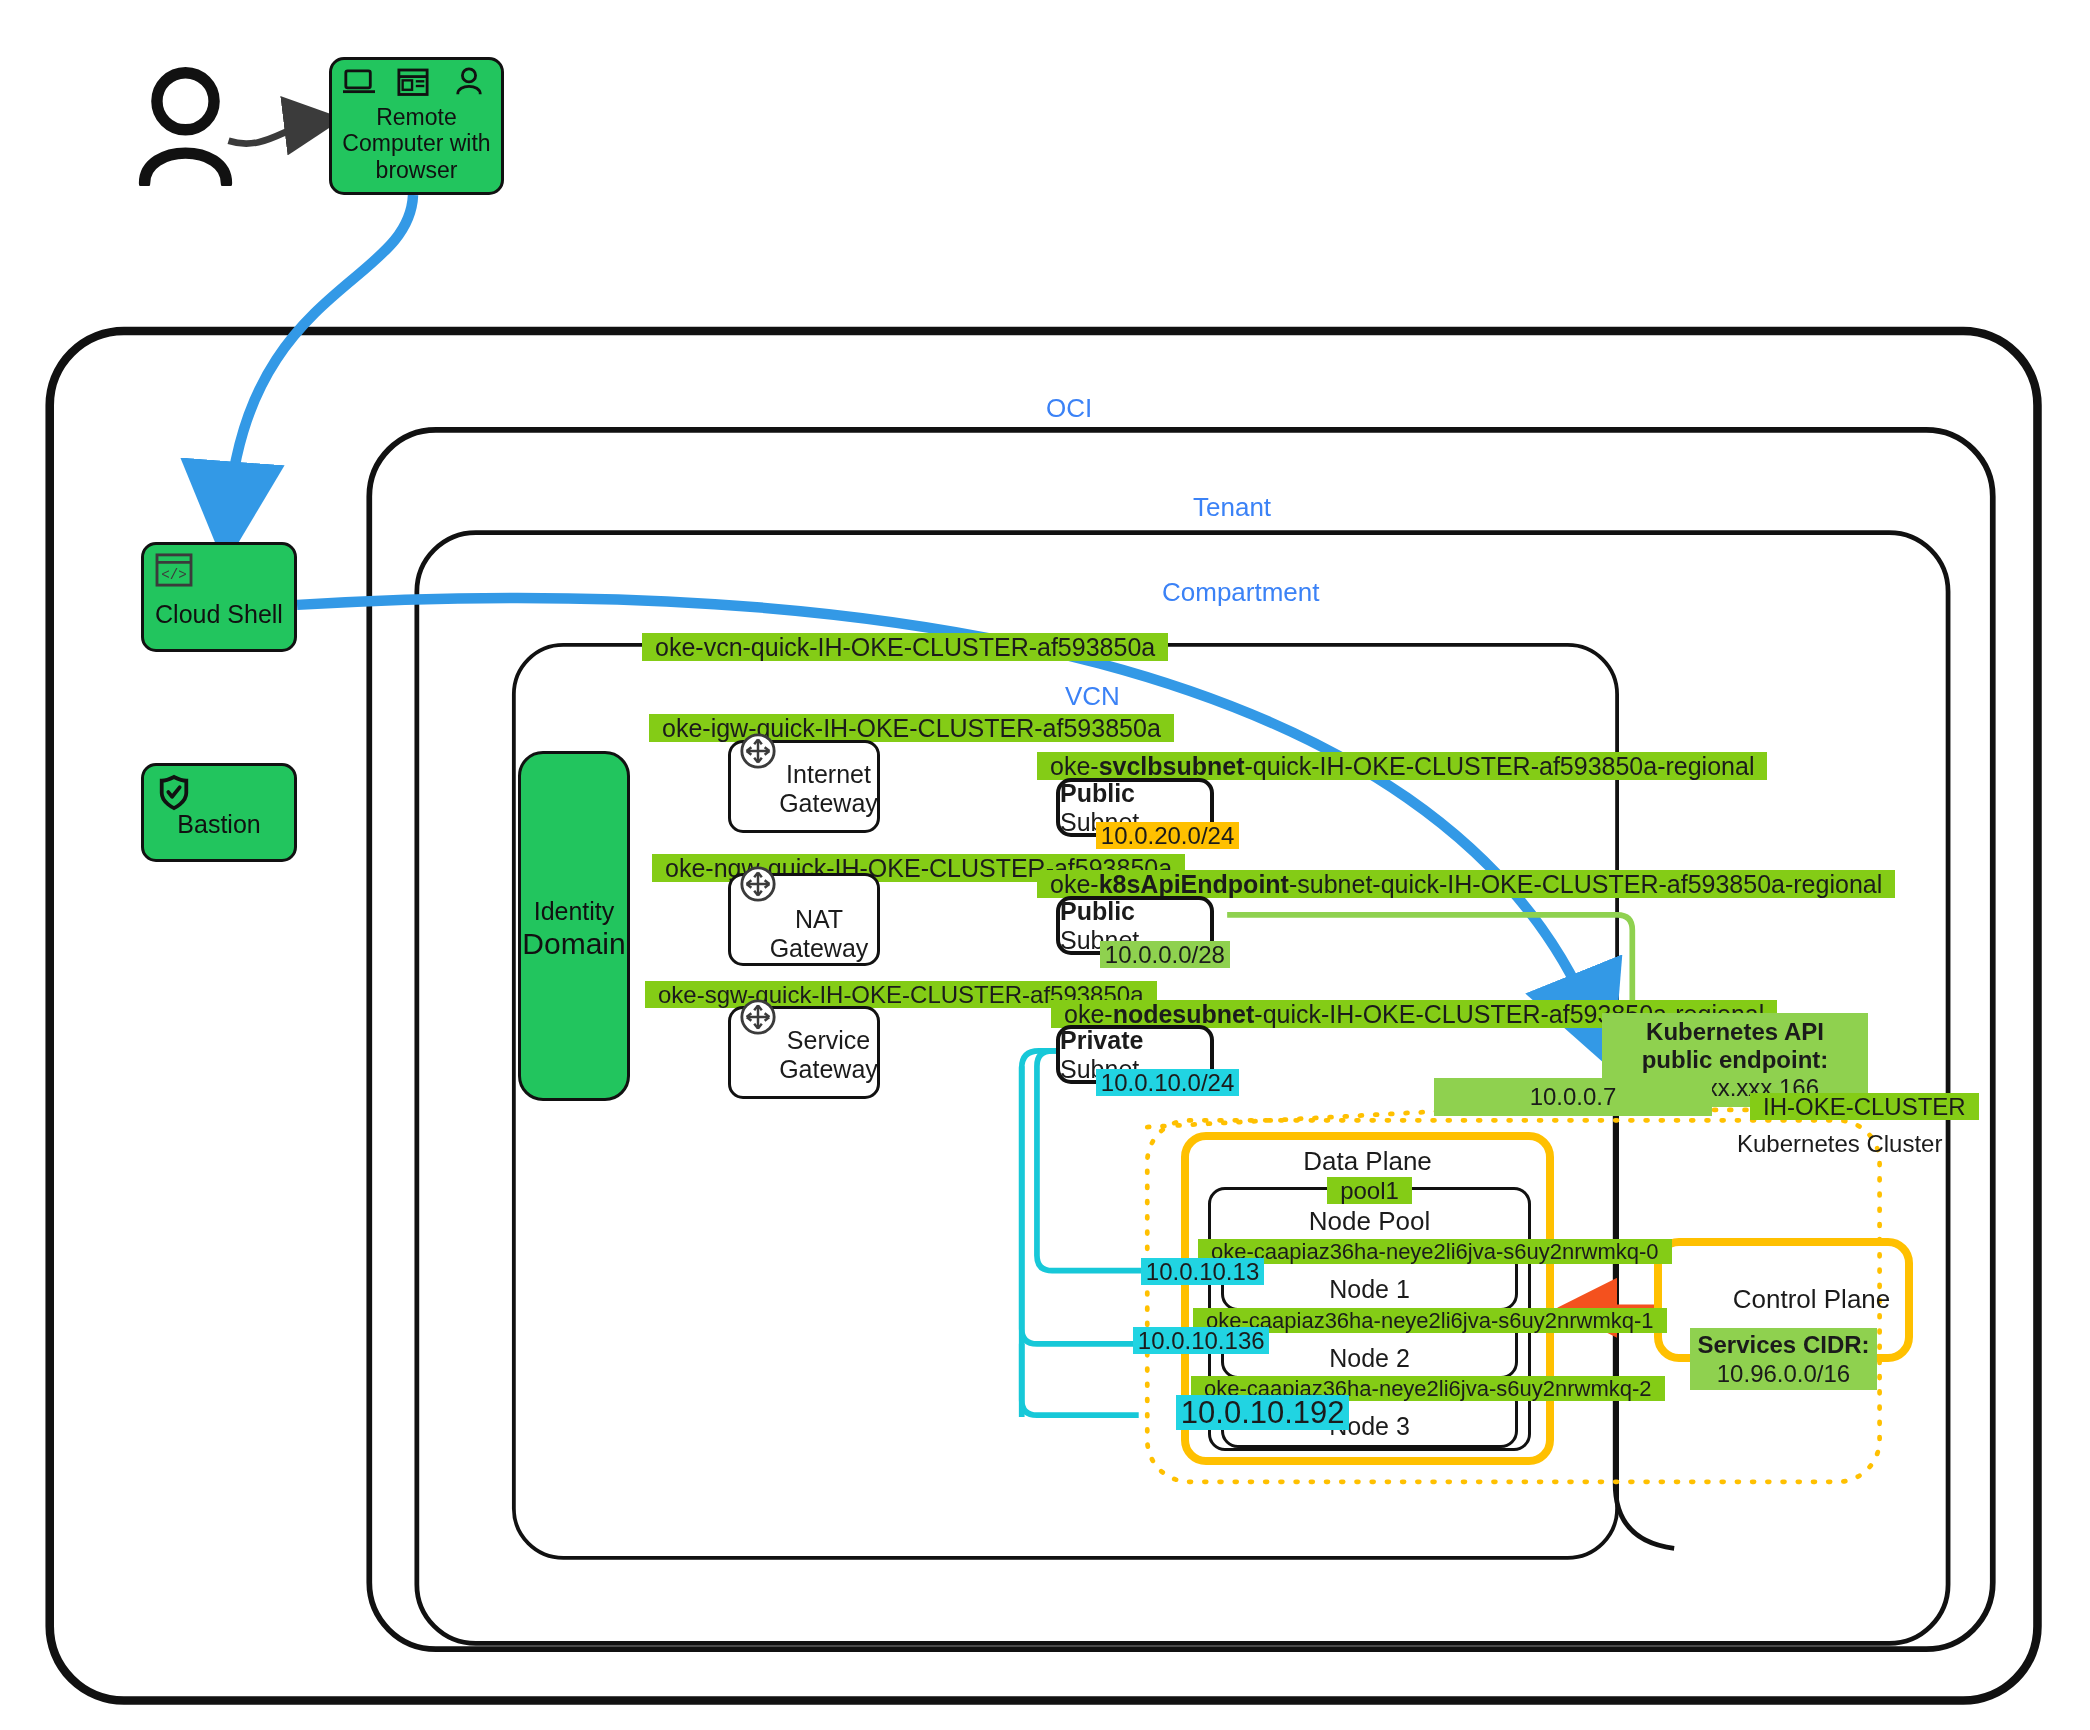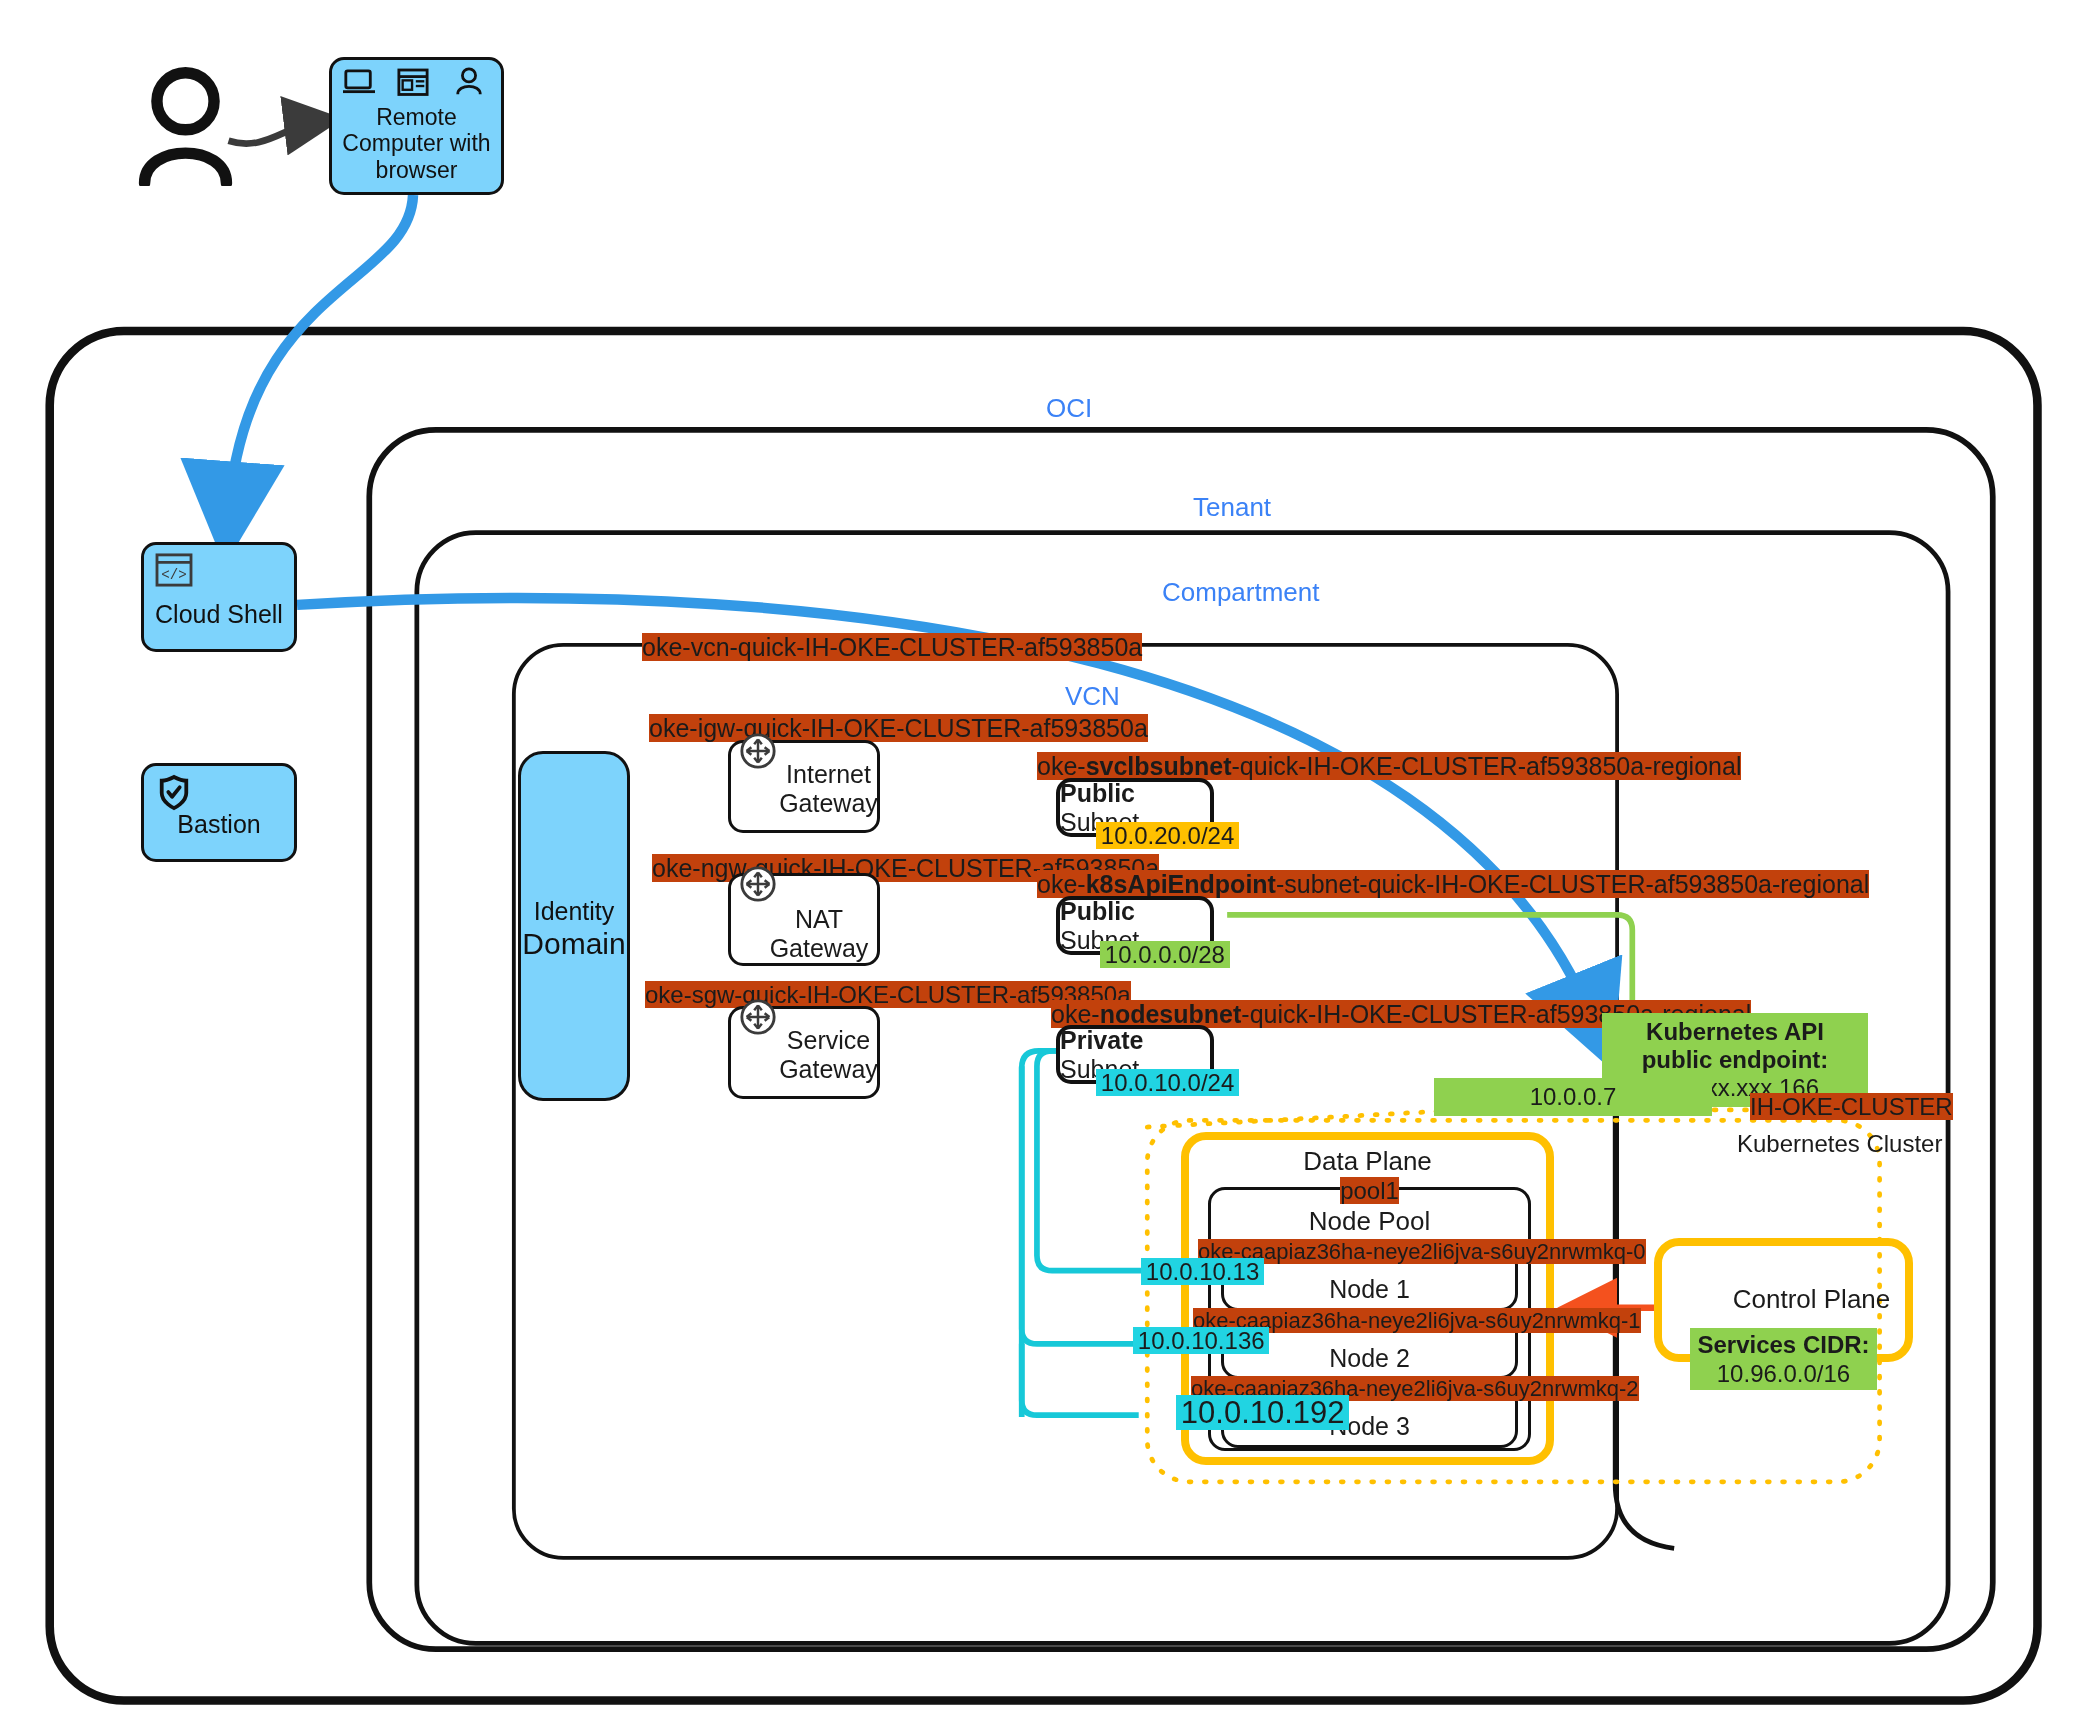--- a/index.html
+++ b/index.html
@@ -7,26 +7,26 @@
   #stage{position:relative;width:2091px;height:1730px;overflow:hidden;background:#fff;}
   #svg-layer{position:absolute;left:0;top:0;width:2091px;height:1730px;pointer-events:none;}
 
   .lbl{position:absolute;white-space:nowrap;line-height:1.22;}
   .ctr{text-align:center;}
 
   
   .container-title{font-size:26px;color:#3b82f6;margin-left:40px;}
 
   
-  .hl-yellow{background:#c2410c;padding:0 0;}
+  .hl-yellow{background:#84cc16;padding:0 13px;}
   .hl-green{background:#8fd14f;padding:1px 5.7px;}
   .hl-cyan{background:#21d4e2;padding:0 4.8px;}
   .hl-orange{background:#ffc000;padding:0 4.8px;}
 
-  .box{position:absolute;border:3.8px solid #111;border-radius:15px;background:#7dd3fc;box-sizing:border-box;}
+  .box{position:absolute;border:3.8px solid #111;border-radius:15px;background:#22c55e;box-sizing:border-box;}
   .box-lbl{position:absolute;left:0;right:0;text-align:center;font-size:24px;color:#111;}
 
   .node-box{position:absolute;border:3.8px solid #111;border-radius:17px;background:#fff;box-sizing:border-box;}
   .gold-box{position:absolute;border:8.6px solid #FFC000;border-radius:25px;background:transparent;box-sizing:border-box;}
 
   .subnet-box{position:absolute;border:4.8px solid #111;border-radius:15px;background:#fff;box-sizing:border-box;
                display:flex;align-items:center;justify-content:center;font-size:25px;}
   .subnet-box b{font-weight:bold;}
 
   .ep-green{position:absolute;background:#8fd14f;font-size:24px;text-align:center;padding:4.8px 9.5px;box-sizing:border-box;}

